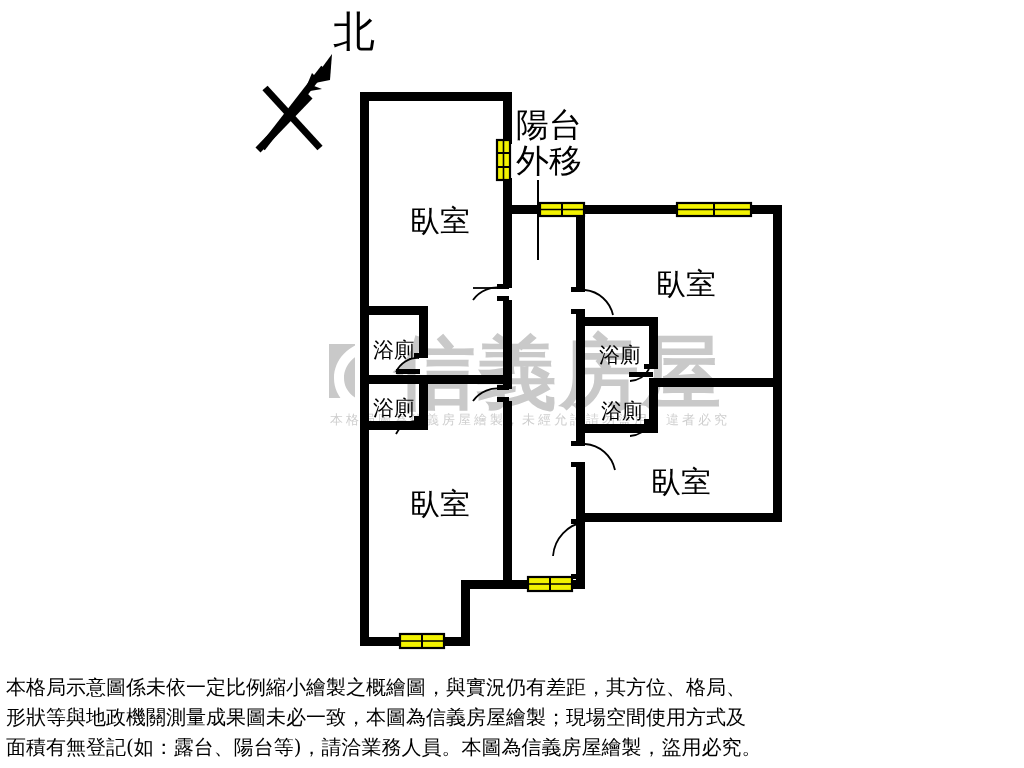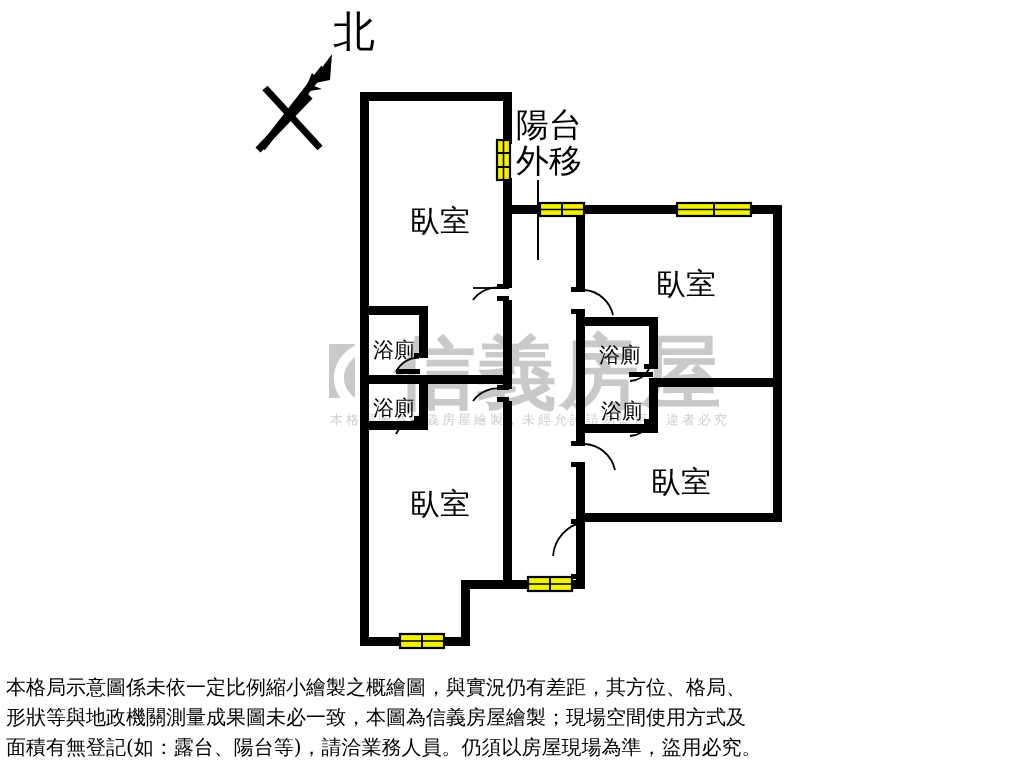--- a/index.html
+++ b/index.html
@@ -232,16 +232,16 @@
       <text x="394" y="357" font-size="21" text-anchor="middle">浴廁</text>
       <text x="394" y="415" font-size="21" text-anchor="middle">浴廁</text>
       <text x="620" y="362" font-size="21" text-anchor="middle">浴廁</text>
       <text x="622" y="418" font-size="21" text-anchor="middle">浴廁</text>
     </g>
   </svg>
 
   <div class="disclaimer">
     <div>本格局示意圖係未依一定比例縮小繪製之概繪圖，與實況仍有差距，其方位、格局、</div>
     <div>形狀等與地政機關測量成果圖未必一致，本圖為信義房屋繪製；現場空間使用方式及</div>
-    <div>面積有無登記(如：露台、陽台等)，請洽業務人員。仍須以房屋現場為準，盜用必究。</div>
+    <div>面積有無登記(如：露台、陽台等)，請洽業務人員。本圖為信義房屋繪製，盜用必究。</div>
   </div>
 
 </div>
 
 </body></html>

